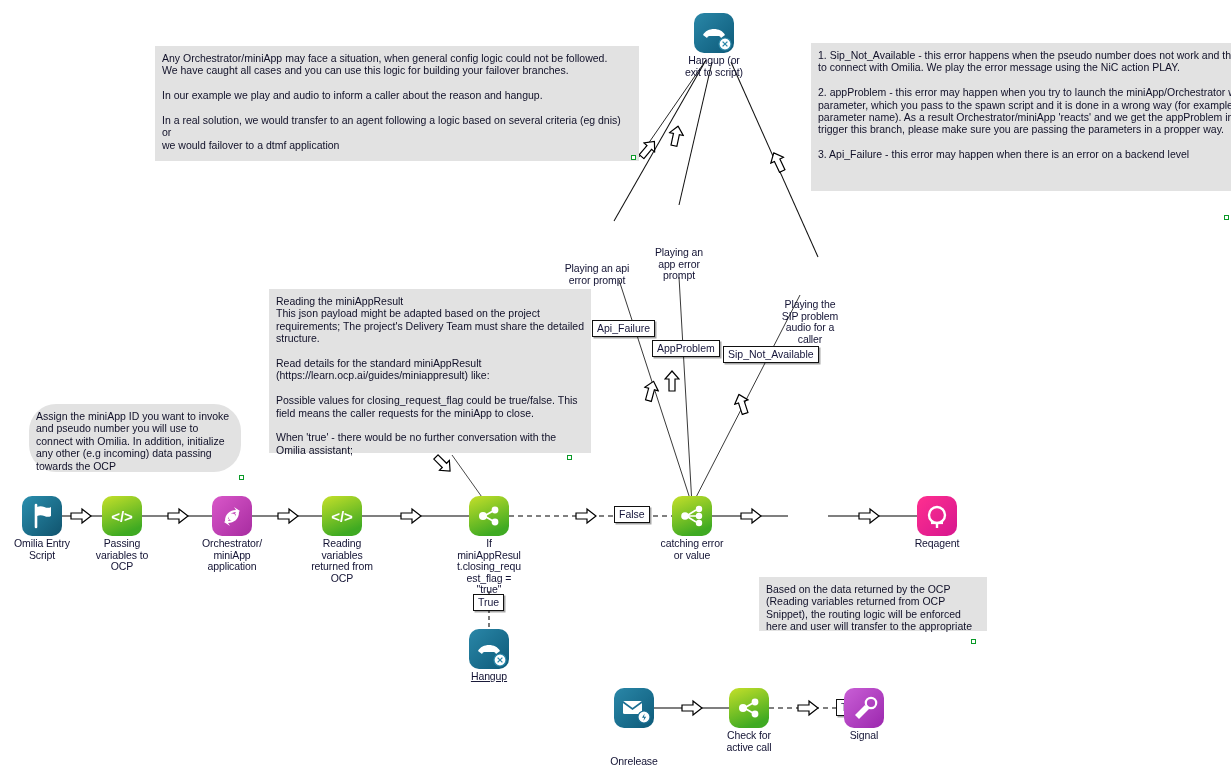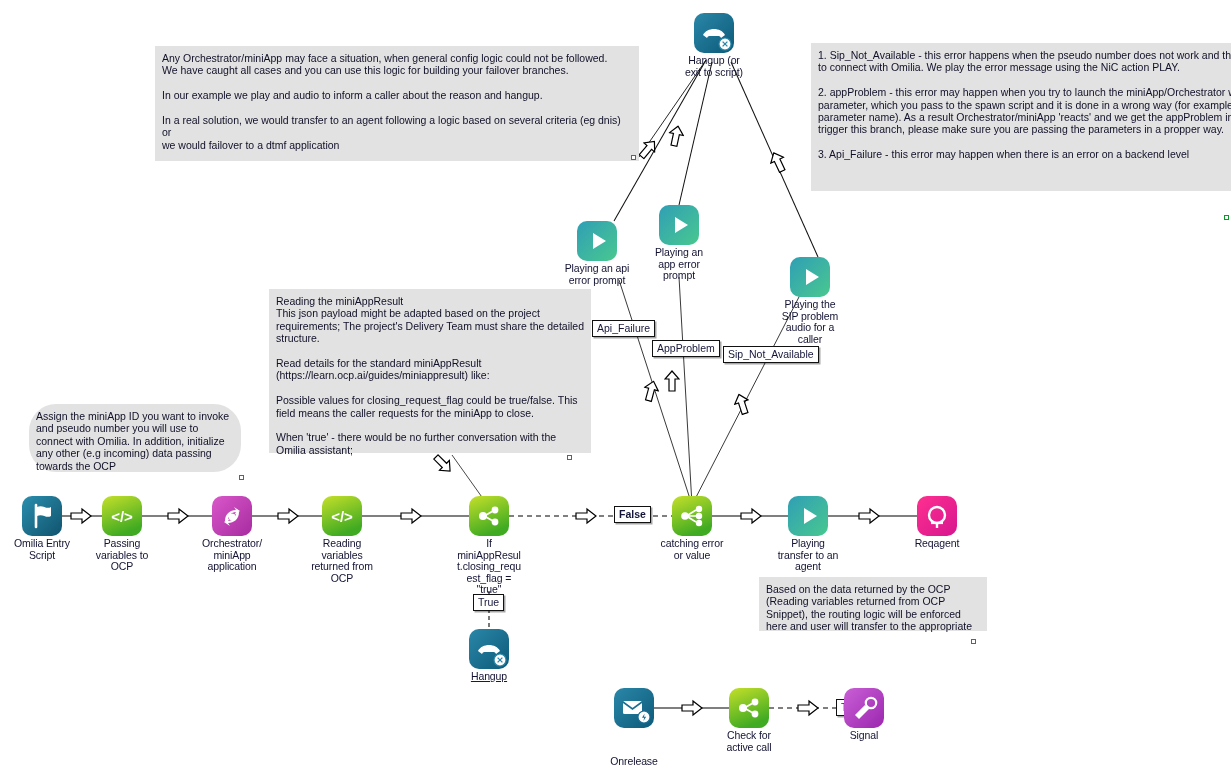--- a/index.html
+++ b/index.html
@@ -249,21 +249,21 @@
 
   <div class="note" style="left:29px; top:399px; width:212px; height:68px;border-radius:27px;">Assign the miniApp ID you want to invoke and pseudo number you will use to connect with Omilia. In addition, initialize any other (e.g incoming) data passing towards the OCP</div>
   <div class="note-handle" style="left:239px; top:470px;"></div>
 
   <div class="note" style="left:759px; top:572px; width:228px; height:54px;">Based on the data returned by the OCP (Reading variables returned from OCP Snippet), the routing logic will be enforced here and user will transfer to the appropriate</div>
   <div class="note-handle" style="left:971px; top:634px;"></div>
 
   <div class="chip" style="left:592px; top:315px;">Api_Failure</div>
   <div class="chip" style="left:652px; top:307px;margin-top:28px;">AppProblem</div>
   <div class="chip" style="left:723px; top:341px;">Sip_Not_Available</div>
-  <div class="chip" style="left:614px; top:501px;font-weight:bold;">False</div>
+  <div class="chip" style="left:614px; top:501px;">False</div>
   <div class="chip" style="left:473px; top:589px;">True</div>
   <div class="chip" style="left:836px; top:694px;">True</div>
 
   <div class="node" style="left:42px; top:491px;">
     <span class="tile">
       <svg viewBox="0 0 40 40">
           <defs>
             <linearGradient id="g-entry" x1="0" y1="0" x2="1" y2="1">
         <stop offset="0%" stop-color="#2a8fae"></stop>
               <stop offset="100%" stop-color="#10536d"></stop>
@@ -354,37 +354,20 @@
         <circle cx="27" cy="13" r="3.2" fill="#ffffff"></circle>
         <circle cx="27" cy="20" r="3.2" fill="#ffffff"></circle>
         <circle cx="27" cy="27" r="3.2" fill="#ffffff"></circle>
         <path d="M16 19 L24 14 M16 20 L24 20 M16 21 L24 26" stroke="#ffffff" stroke-width="1.7"></path>
       </svg>
     </span>
     <div class="lbl" style="white-space:pre-line;">catching error
 or value</div>
   </div>
 
-  <div class="node" style="left:808px; top:491px;">
-    <span class="tile">
-      <svg viewBox="0 0 40 40">
-          <defs>
-            <linearGradient id="g-play" x1="0" y1="0" x2="1" y2="1">
-        <stop offset="0%" stop-color="#2f9fb5"></stop>
-              <stop offset="100%" stop-color="#49c88f"></stop>
-            </linearGradient>
-          </defs>
-        <rect x="0" y="0" width="40" height="40" rx="10" fill="url(#g-play)"></rect>
-        <path d="M16 12 L29 20 L16 28 Z" fill="#ffffff"></path>
-      </svg>
-    </span>
-    <div class="lbl" style="white-space:pre-line;">Playing
-transfer to an
-agent</div>
-  </div>
 
   <div class="node" style="left:937px; top:491px;">
     <span class="tile">
       <svg viewBox="0 0 40 40">
           <defs>
             <linearGradient id="g-req" x1="0" y1="0" x2="1" y2="1">
         <stop offset="0%" stop-color="#ff2f8f"></stop>
               <stop offset="100%" stop-color="#d6168f"></stop>
             </linearGradient>
           </defs>

